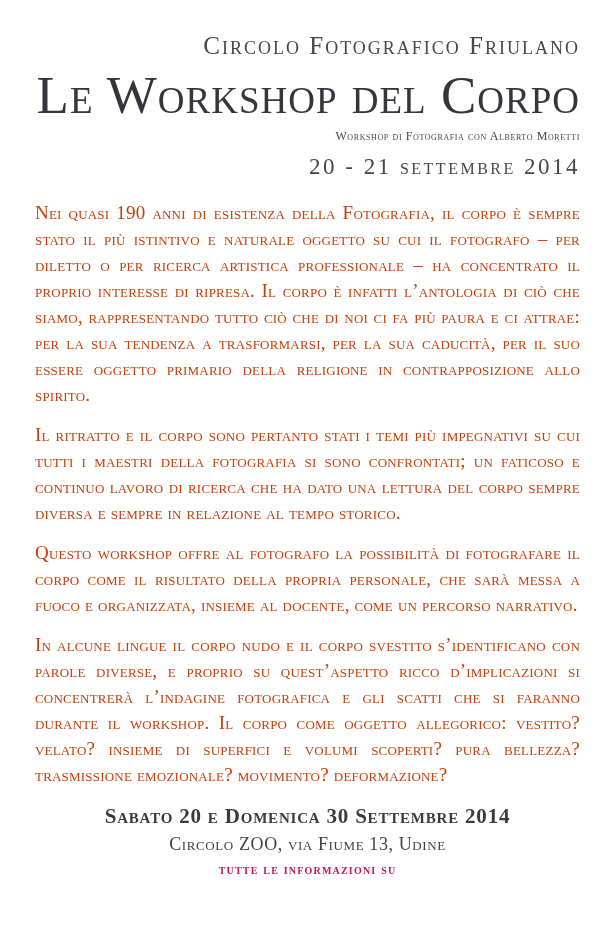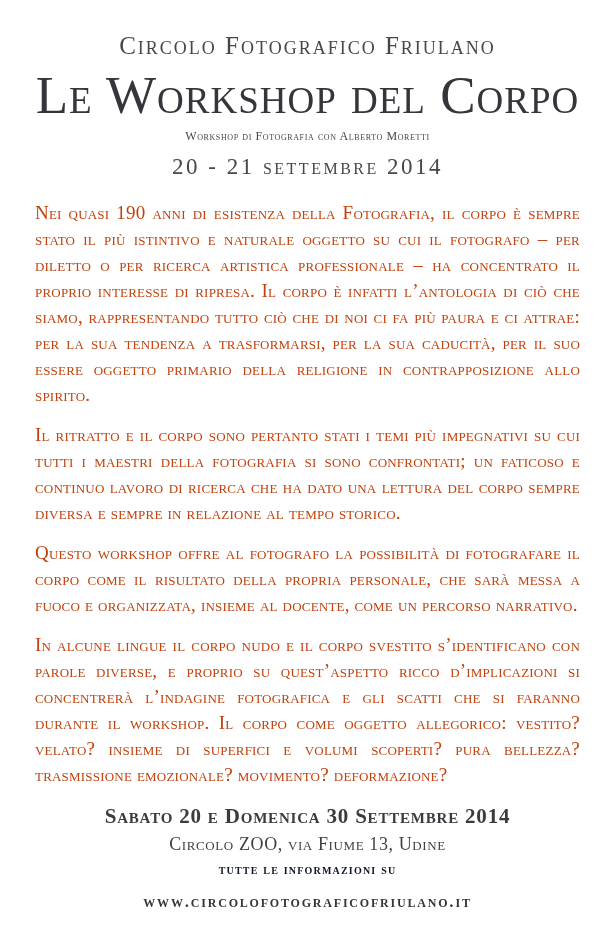--- a/index.html
+++ b/index.html
@@ -13,21 +13,21 @@
     height: 944px;
     margin: 0 auto;
     box-sizing: border-box;
     padding: 26px 34px 0 35px;
     background: #ffffff;
     font-family: "Liberation Serif", "DejaVu Serif", serif;
     color: #404046;
     overflow: hidden;
   }
   
-  .header { text-align: center; }
+  .header { text-align: right; }
   .org-name {
     font-variant: small-caps;
     font-size: 25px;
     letter-spacing: 2px;
     color: #46464d;
     margin: 6px 0 6px 0;
   }
   .main-title {
     font-variant: small-caps;
     font-weight: normal;
@@ -78,22 +78,22 @@
     font-size: 18px;
     letter-spacing: 0.6px;
     color: #3f3f45;
     margin: 0 0 7px 0;
   }
   .info-label {
     font-variant: small-caps;
     font-weight: bold;
     font-size: 14px;
     letter-spacing: 1.2px;
-    color: #0f172a;
-    margin: 0 0 14px 0;
+    color: #be185d;
+    margin: 0 0 7px 0;
   }
   .website {
     font-variant: small-caps;
     font-weight: bold;
     font-size: 17px;
     letter-spacing: 1.8px;
     color: #35353b;
     margin: 0;
   }
 </style>
@@ -113,16 +113,15 @@
     <p>Nei quasi 190 anni di esistenza della Fotografia, il corpo è sempre stato il più istintivo e naturale oggetto su cui il fotografo – per diletto o per ricerca artistica professionale – ha concentrato il proprio interesse di ripresa. Il corpo è infatti l’antologia di ciò che siamo, rappresentando tutto ciò che di noi ci fa più paura e ci attrae: per la sua tendenza a trasformarsi, per la sua caducità, per il suo essere oggetto primario della religione in contrapposizione allo spirito.</p>
     <p>Il ritratto e il corpo sono pertanto stati i temi più impegnativi su cui tutti i maestri della fotografia si sono confrontati; un faticoso e continuo lavoro di ricerca che ha dato una lettura del corpo sempre diversa e sempre in relazione al tempo storico.</p>
     <p>Questo workshop offre al fotografo la possibilità di fotografare il corpo come il risultato della propria personale, che sarà messa a fuoco e organizzata, insieme al docente, come un percorso narrativo.</p>
     <p>In alcune lingue il corpo nudo e il corpo svestito s’identificano con parole diverse, e proprio su quest’aspetto ricco d’implicazioni si concentrerà l’indagine fotografica e gli scatti che si faranno durante il workshop. Il corpo come oggetto allegorico: vestito? velato? insieme di superfici e volumi scoperti? pura bellezza? trasmissione emozionale? movimento? deformazione?</p>
   </main>
 
   <footer class="footer">
     <div class="event-dates">Sabato 20 e Domenica 30 Settembre 2014</div>
     <div class="venue">Circolo ZOO, via Fiume 13, Udine</div>
     <div class="info-label">tutte le informazioni su</div>
-    <div class="website">www.circolofotograficofriulano.it</div>
   </footer>
 
 </div>
 
 </body></html>

